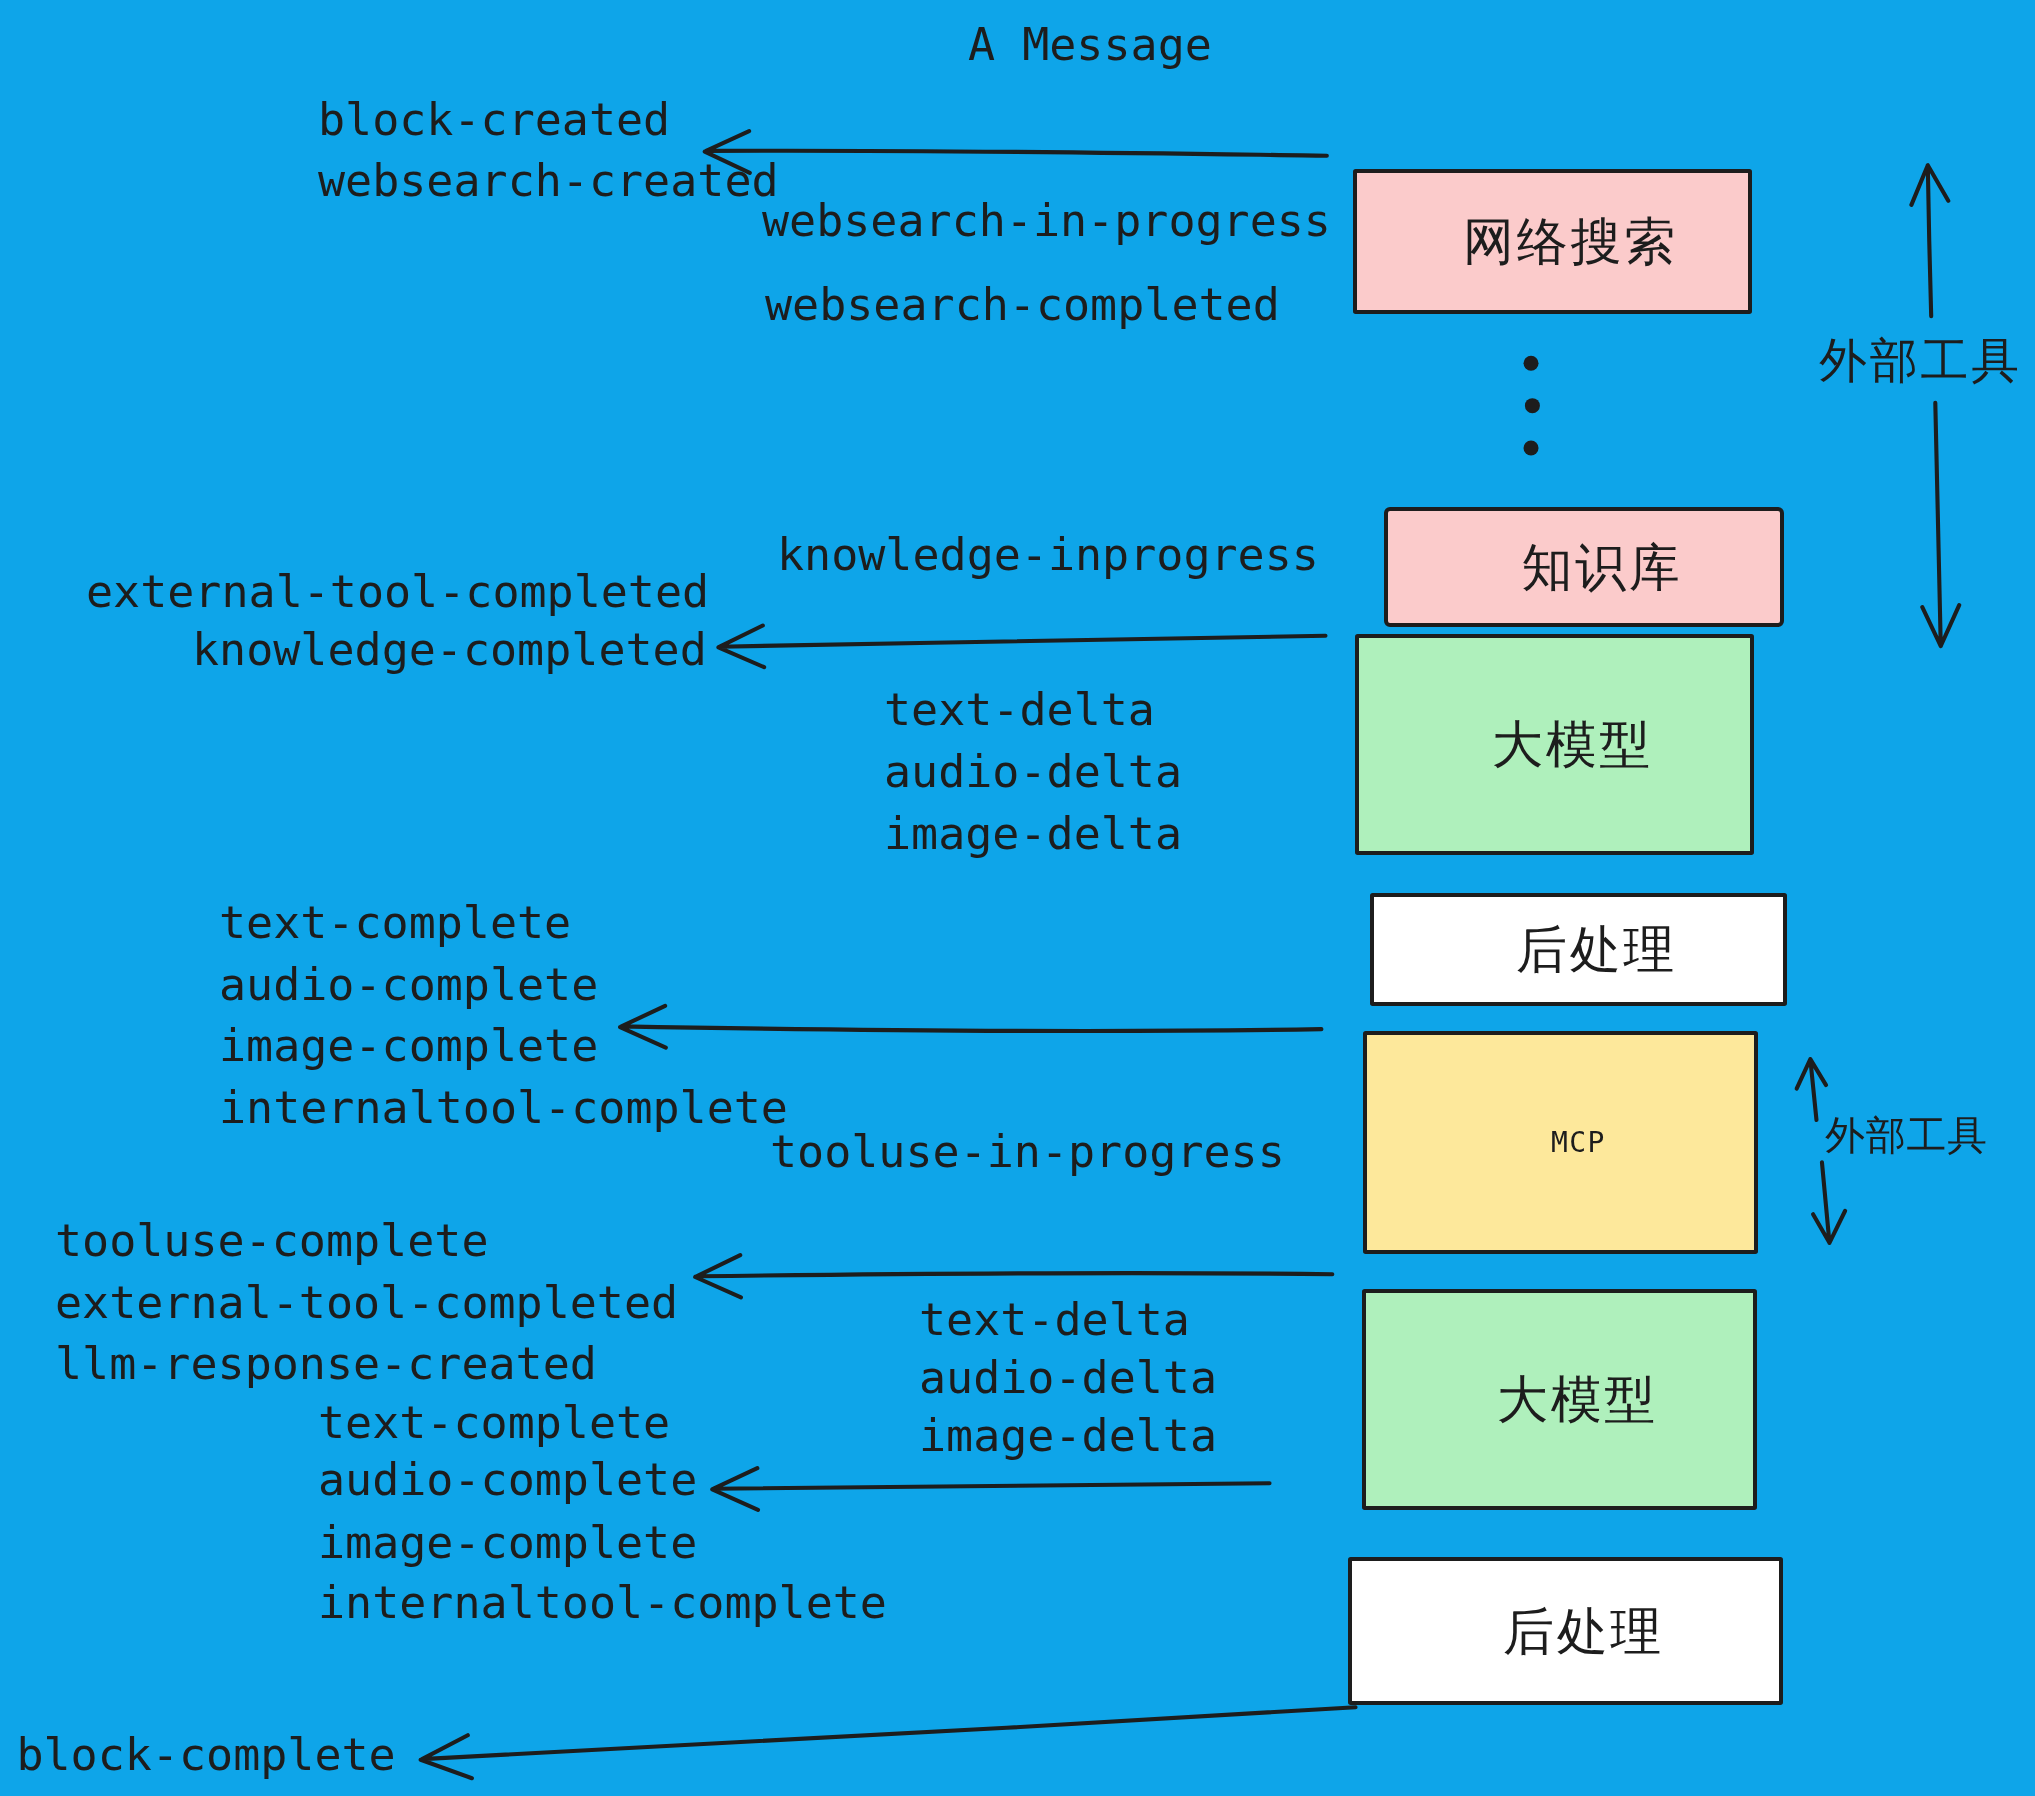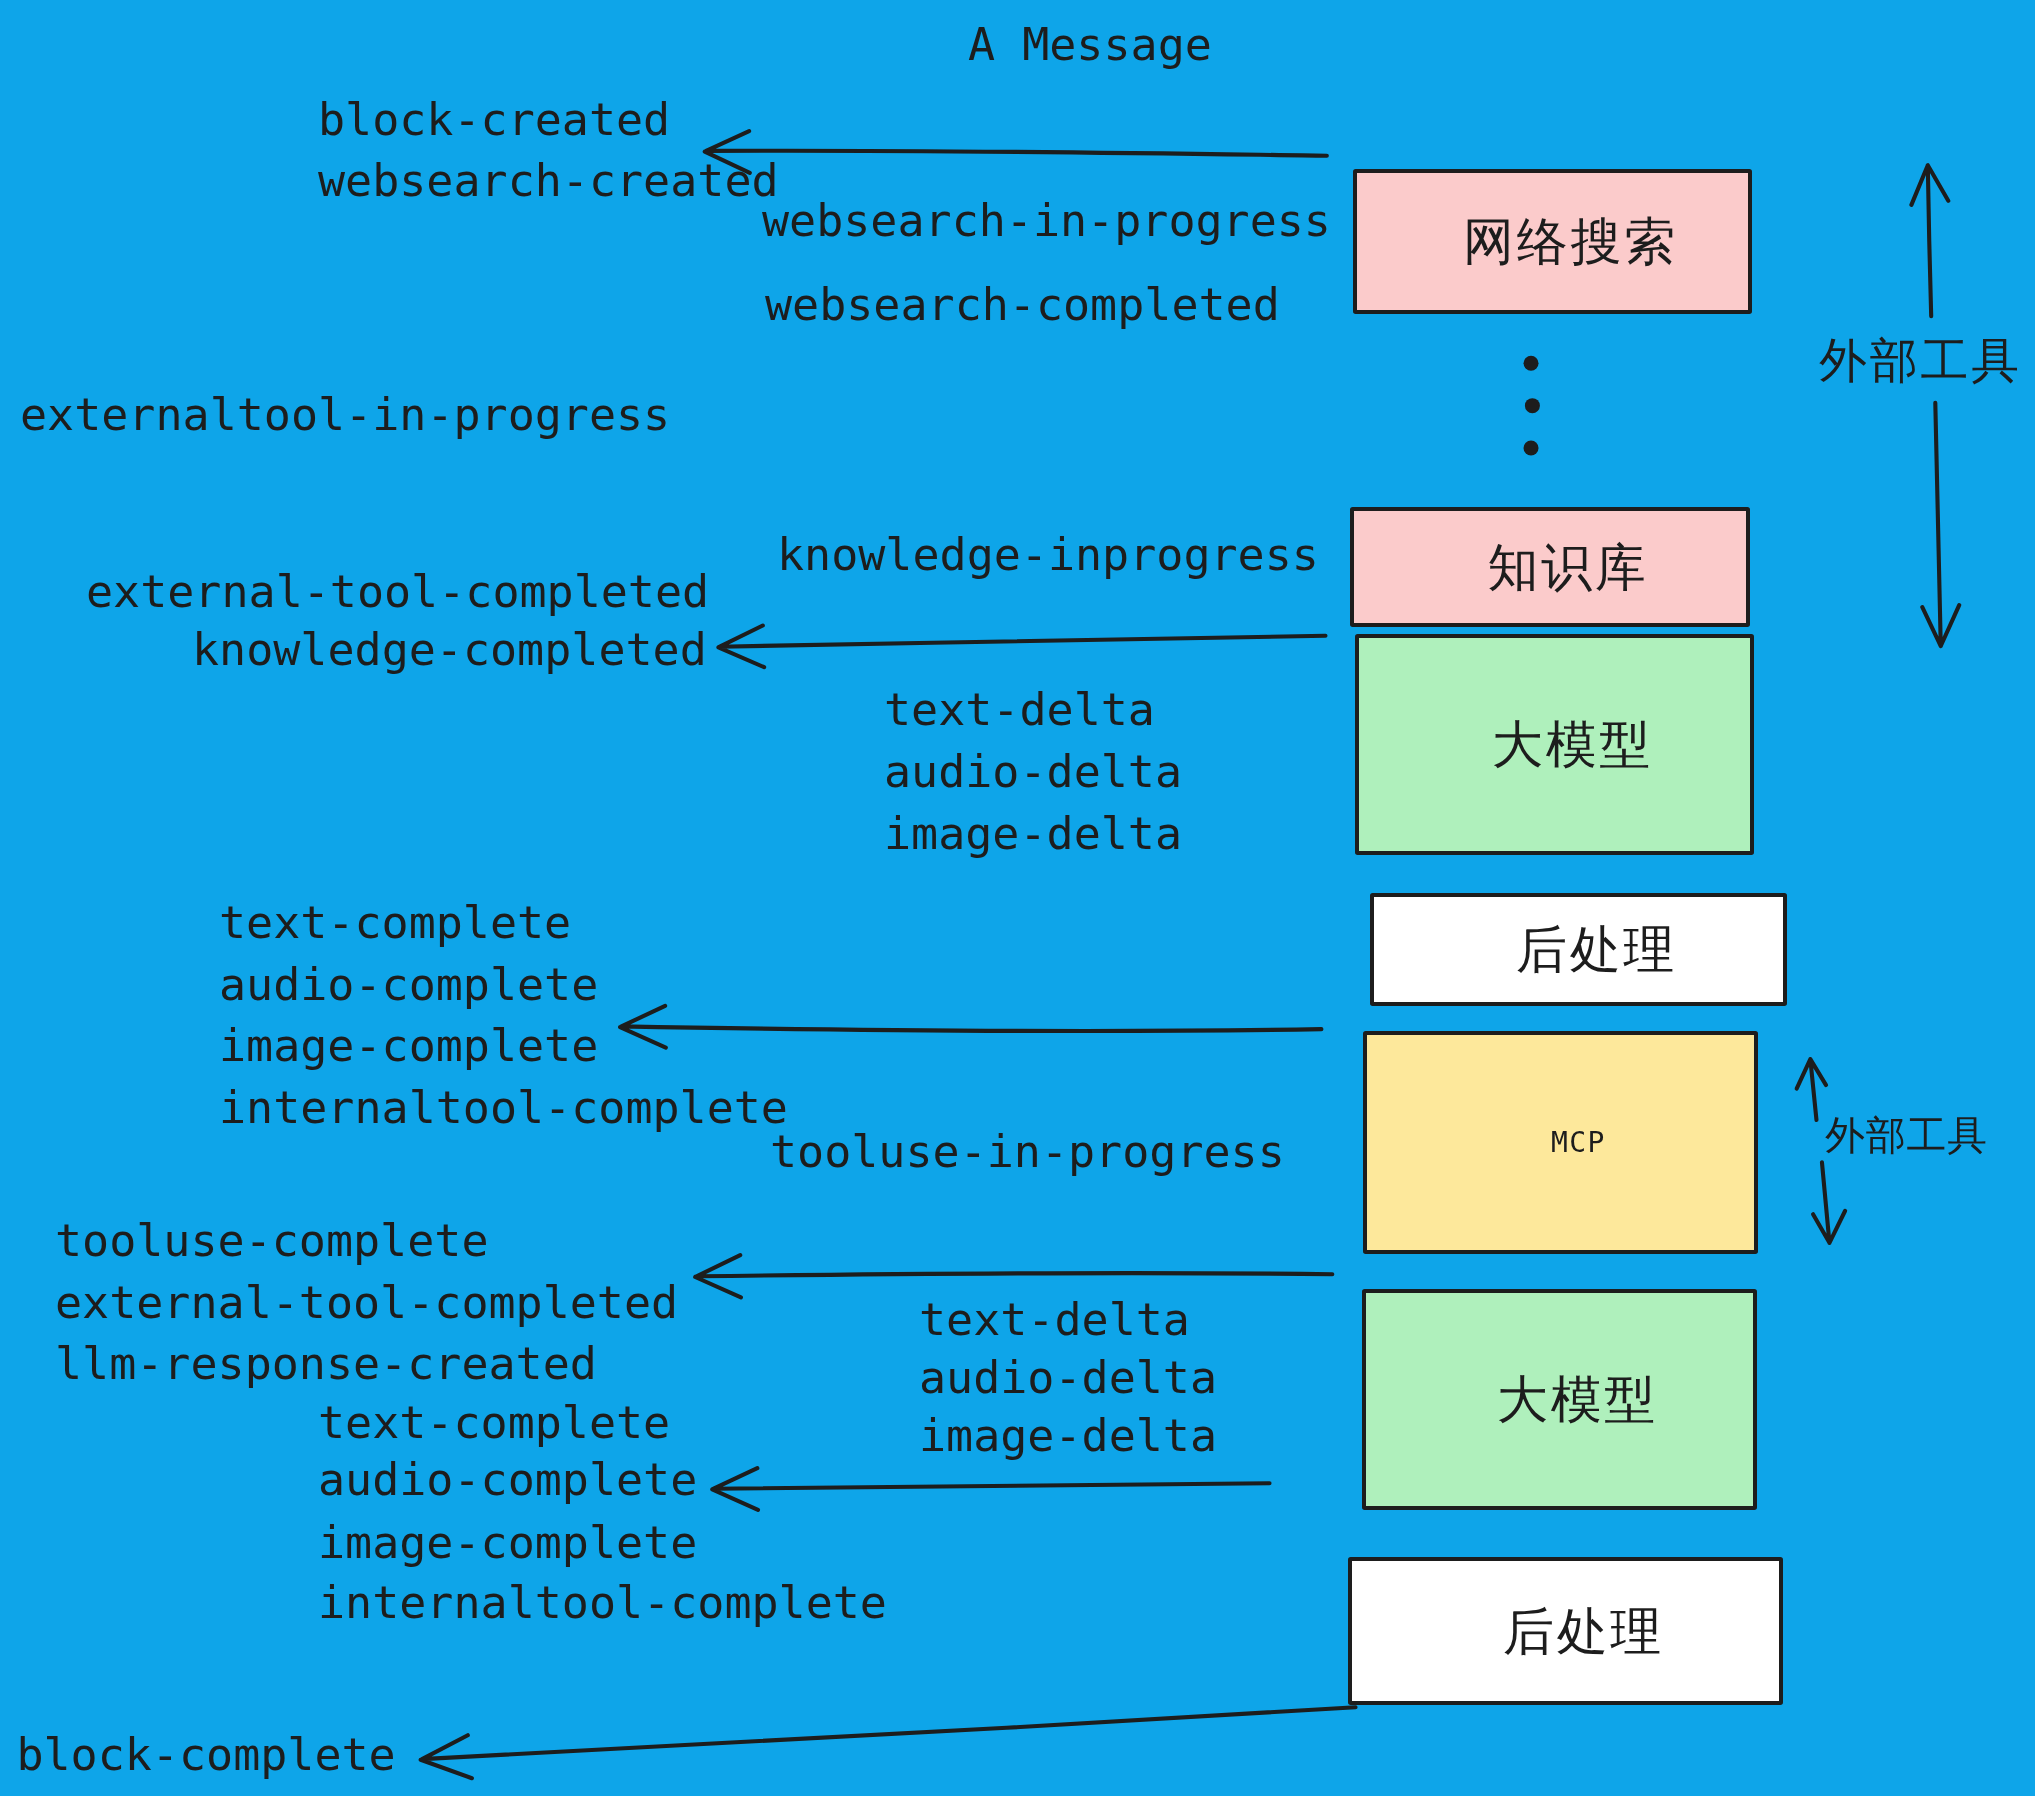--- a/index.html
+++ b/index.html
@@ -59,21 +59,20 @@
 <body>
 
 <div class="canvas">
 
   <div class="title" style="left:968px;top:22px">A Message</div>
 
   <div class="ev" style="left:318px;top:157px">websearch-created</div>
   <div class="ev" style="left:318px;top:96px">block-created</div>
   <div class="ev" style="left:762px;top:197px">websearch-in-progress</div>
   <div class="ev" style="left:765px;top:281px">websearch-completed</div>
-  <div class="ev" style="left:20px;top:391px">externaltool-in-progress</div>
   <div class="ev" style="left:777px;top:531px">knowledge-inprogress</div>
   <div class="ev" style="left:86px;top:568px">external-tool-completed</div>
   <div class="ev" style="left:192px;top:626px">knowledge-completed</div>
   <div class="ev" style="left:884px;top:686px">text-delta</div>
   <div class="ev" style="left:884px;top:748px">audio-delta</div>
   <div class="ev" style="left:884px;top:810px">image-delta</div>
   <div class="ev" style="left:219px;top:899px">text-complete</div>
   <div class="ev" style="left:219px;top:961px">audio-complete</div>
   <div class="ev" style="left:219px;top:1022px">image-complete</div>
   <div class="ev" style="left:219px;top:1084px">internaltool-complete</div>
@@ -86,21 +85,21 @@
   <div class="ev" style="left:919px;top:1412px">image-delta</div>
   <div class="ev" style="left:318px;top:1399px">text-complete</div>
   <div class="ev" style="left:318px;top:1456px">audio-complete</div>
   <div class="ev" style="left:318px;top:1519px">image-complete</div>
   <div class="ev" style="left:318px;top:1579px">internaltool-complete</div>
   <div class="ev" style="left:16.4px;top:1731px">block-complete</div>
 
   <div class="box" style="left: 1353px; top: 169px; width: 399px; height: 145px; background: rgb(251, 203, 203);">
     <span class="lbl">网络搜索</span>
   </div>
-  <div class="box" style="left: 1350px; top: 507px; width: 400px; height: 120px; background: rgb(251, 203, 203);">
+  <div class="box" style="left: 1384px; top: 507px; width: 400px; height: 120px; background: rgb(251, 203, 203); border-radius: 6px;">
     <span class="lbl">知识库</span>
   </div>
   <div class="box" style="left: 1355px; top: 634px; width: 399px; height: 221px; background: rgb(175, 240, 188);">
     <span class="lbl">大模型</span>
   </div>
   <div class="box" style="left: 1370px; top: 893px; width: 417px; height: 113px; background: rgb(255, 255, 255);">
     <span class="lbl">后处理</span>
   </div>
   <div class="box mono" style="left: 1363px; top: 1031px; width: 395px; height: 223px; background: rgb(253, 232, 155);">
     <span class="lbl">MCP</span>

